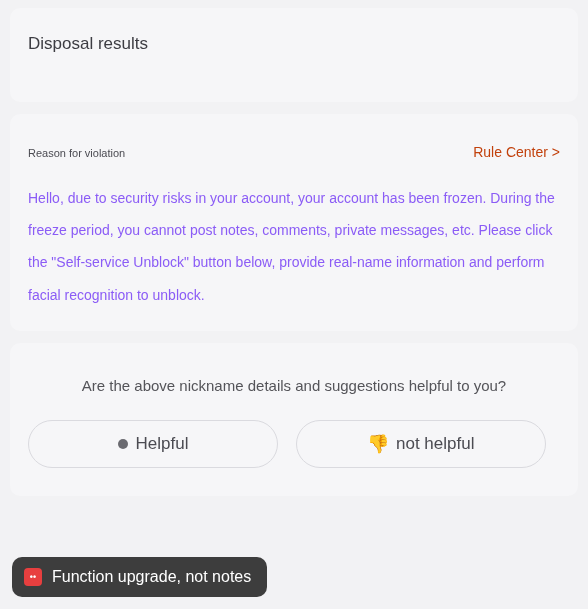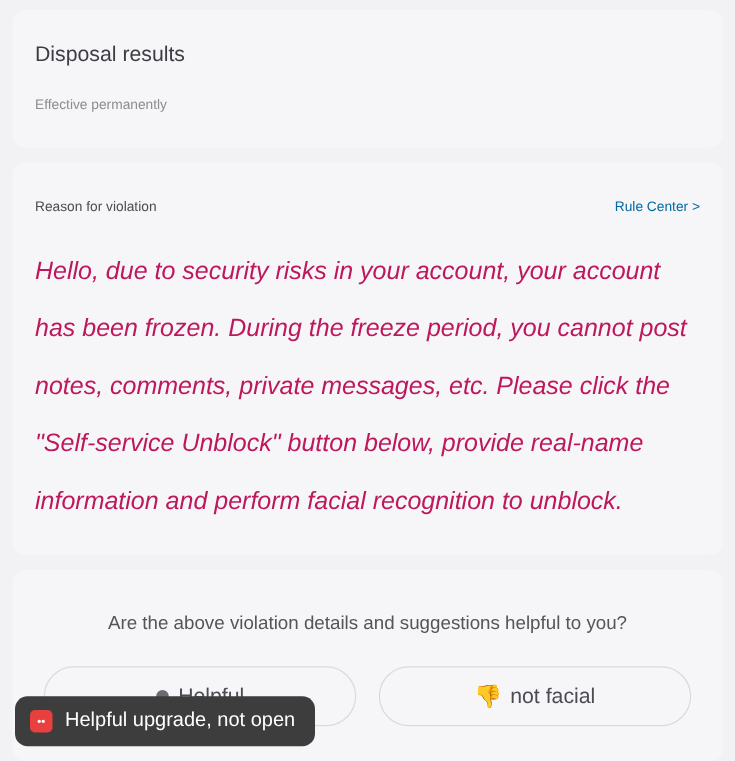--- a/index.html
+++ b/index.html
@@ -53,39 +53,37 @@
       display: flex;
       justify-content: space-between;
       align-items: baseline;
       margin-bottom: 22px;
     }
     .reason-title {
       font-size: 11px;
       color: #4b4b52;
     }
     .rule-center {
-      font-size: 11px;
-      color: #0369a1;
+      font-size: 14px;
+      color: #c2410c;
     }
     .reason-body {
-      font-size: 20px;
-      color: #be185d;
+      font-size: 14px;
+      color: #8b5cf6;
       line-height: 2.3;
-      font-style: italic;
     }
     .feedback-question {
       text-align: center;
       font-size: 15px;
       color: #545459;
       margin-bottom: 26px;
     }
     .feedback-buttons {
       display: flex;
       gap: 18px;
-      justify-content: center;
     }
     .pill-btn {
       flex: 1;
       max-width: 250px;
       border: 1px solid #dadadf;
       border-radius: 999px;
       background: transparent;
       font-size: 17px;
       color: #4b4b52;
       padding: 13px 0;
@@ -135,43 +133,42 @@
   </style>
 </head>
 <body>
 
 <div class="page">
 
   <div class="card card-disposal">
     <div class="section-title">Disposal results</div>
     <div class="numbered-list">
     </div>
-    <div class="effective-note">Effective permanently</div>
   </div>
 
   <div class="card card-reason">
     <div class="reason-header">
       <span class="reason-title">Reason for violation</span>
       <span class="rule-center">Rule Center &gt;</span>
     </div>
     <div class="reason-body">Hello, due to security risks in your account, your account has been frozen. During the freeze period, you cannot post notes, comments, private messages, etc. Please click the "Self-service Unblock" button below, provide real-name information and perform facial recognition to unblock.</div>
   </div>
 
   <div class="card card-feedback">
-    <div class="feedback-question">Are the above violation details and suggestions helpful to you?</div>
+    <div class="feedback-question">Are the above nickname details and suggestions helpful to you?</div>
     <div class="feedback-buttons">
       <button class="pill-btn">
         <span class="dot"></span>
         <span>Helpful</span>
       </button>
       <button class="pill-btn">
         <span class="thumbs-down">👎</span>
-        <span>not facial</span>
+        <span>not helpful</span>
       </button>
     </div>
   </div>
 
 </div>
 
 <div class="toast">
   <span class="toast-icon">••</span>
-  <span>Helpful upgrade, not open</span>
+  <span>Function upgrade, not notes</span>
 </div>
 
 </body></html>

